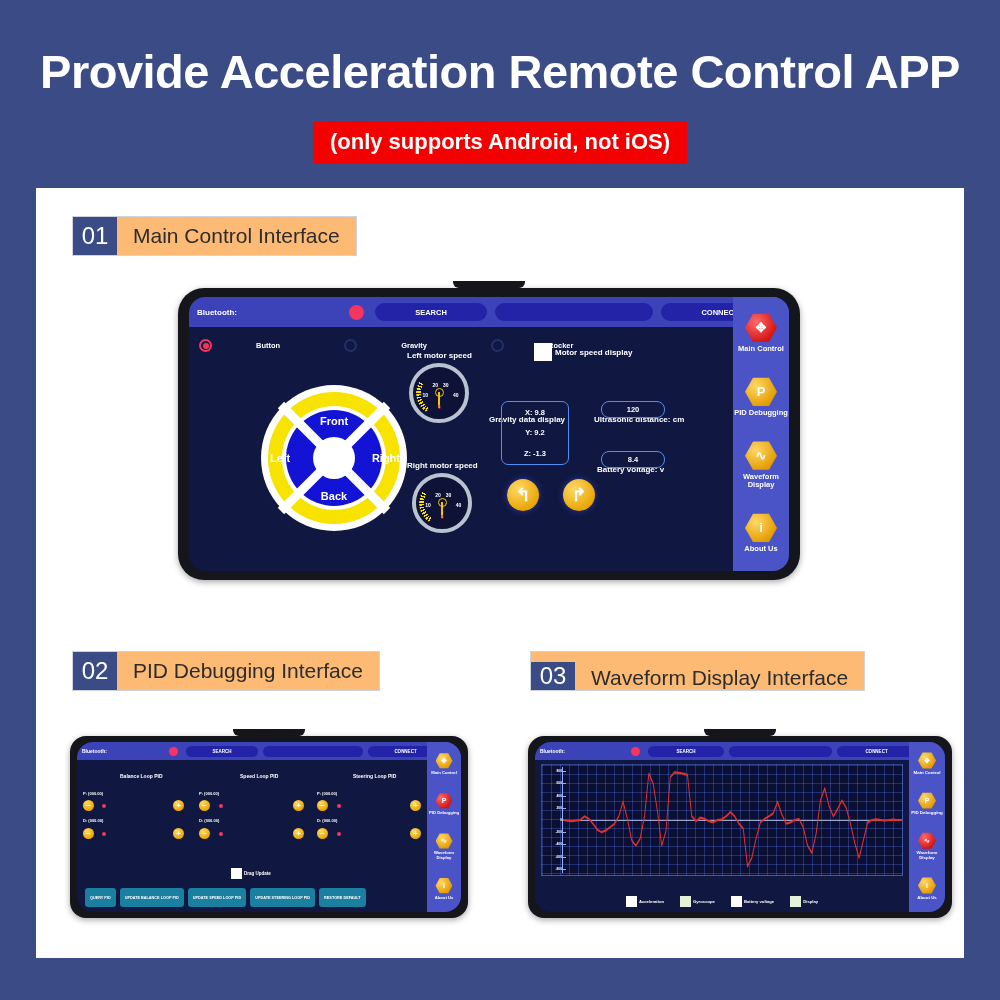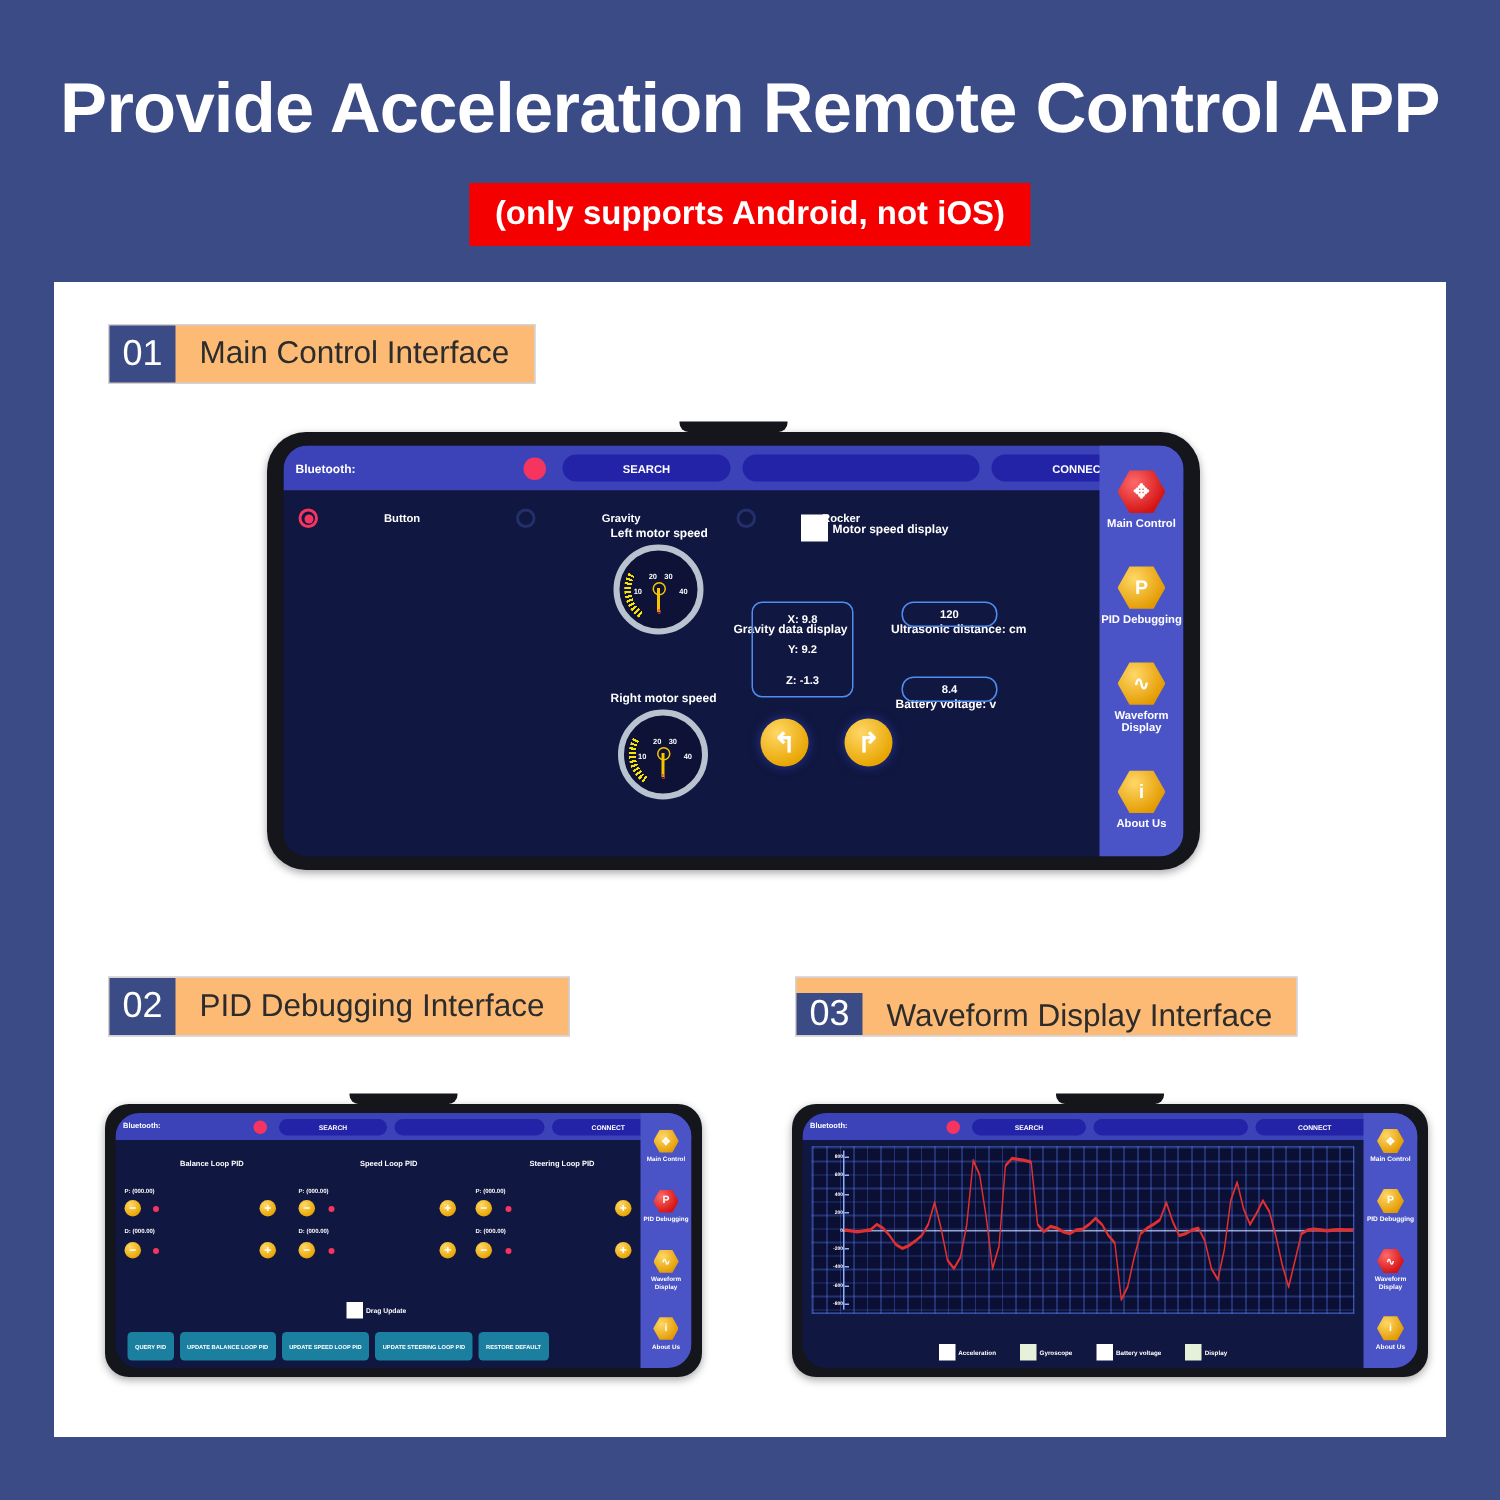--- a/index.html
+++ b/index.html
@@ -337,20 +337,33 @@
         <span class="radio">
             <span class="dot"></span>
           </span>
         <span class="radio-label">Button</span>
         <span class="radio off"></span>
         <span class="radio-label">Gravity</span>
         <span class="radio off"></span>
         <span class="radio-label">Rocker</span>
       </div>
 
+      <div class="dpad">
+        <div class="ring-outer"></div>
+        <div class="ring-yellow"></div>
+        <div class="ring-white2"></div>
+        <div class="ring-blue"></div>
+        <div class="spoke sp1"></div>
+        <div class="spoke sp2"></div>
+        <div class="hub"></div>
+        <div class="dlbl d-front">Front</div>
+        <div class="dlbl d-back">Back</div>
+        <div class="dlbl d-left">Left</div>
+        <div class="dlbl d-right">Right</div>
+      </div>
 
       <div class="gauge-wrap" id="gauge-left">
         <div class="g-title">Left motor speed</div>
         <div class="gauge">
           <div class="ticks"></div>
           <div class="gnum gn10">10</div>
           <div class="gnum gn20">20</div>
           <div class="gnum gn30">30</div>
           <div class="gnum gn40">40</div>
           <div class="needle-hub"></div>

